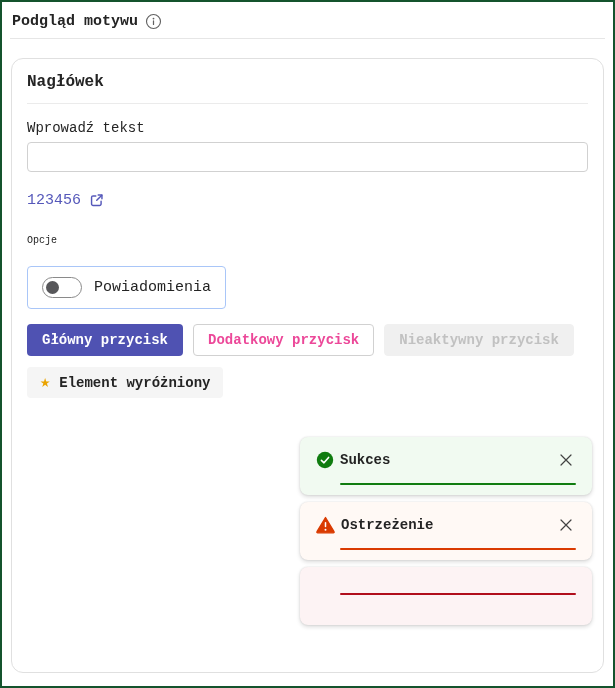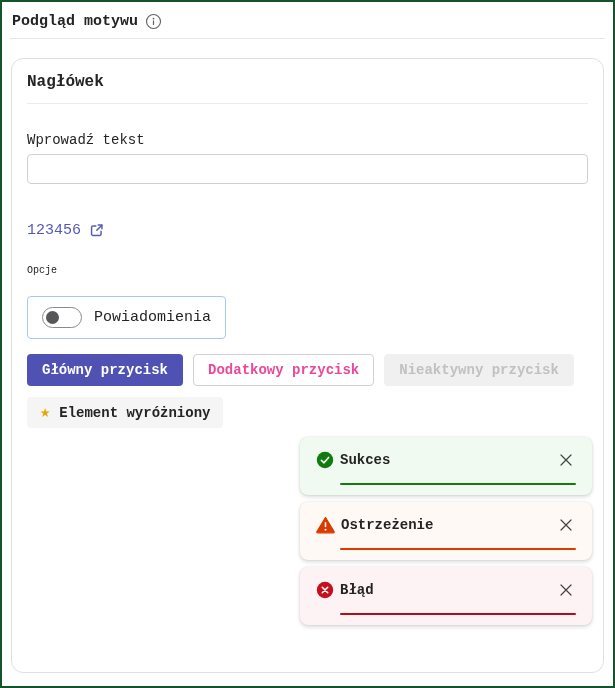--- a/index.html
+++ b/index.html
@@ -18,28 +18,28 @@
 
   .card {
     margin:19px 9px 0; height:615px; box-sizing:border-box;
     border:1px solid #e0e0e0; border-radius:12px;
     padding:14px 15px; position:relative;
   }
   .card-heading {
     font-size:16px; font-weight:700;
     padding-bottom:12px; border-bottom:1px solid #ebebeb;
   }
-  .field-label { margin-top:28px; font-size:14px; }
+  .field-label { margin-top:16px; font-size:14px; }
   .text-input {
     margin-top:6px; display:block; width:100%; height:30px; box-sizing:border-box;
     border:1px solid #d1d1d1; border-radius:4px; padding:0 8px;
     font:inherit; font-size:14px; outline:none;
   }
   .link-row {
-    margin-top:38px; display:inline-flex; align-items:center; gap:7px;
+    margin-top:20px; display:inline-flex; align-items:center; gap:7px;
     font-size:15px; cursor:pointer;
   }
   .options-label { margin-top:26px; font-size:10px; }
   .radio-row { margin-top:13px; display:flex; align-items:center; gap:20px; }
   .radio-item { display:flex; align-items:center; gap:10px; font-size:14.5px; cursor:pointer; }
   .radio {
     width:16px; height:16px; border-radius:50%;
     border:1px solid #616161; position:relative; flex:none;
   }
   .radio .dot { position:absolute; inset:3px; border-radius:50%; }
@@ -179,32 +179,18 @@
           <span class="toast-close">
             <svg width="20" height="20" viewBox="0 0 20 20" stroke="#424242" stroke-width="1.2" stroke-linecap="round">
               <path d="M5 5 L15 15 M15 5 L5 15"></path>
             </svg>
           </span>
         </div>
         <div class="toast-underline" style="background-color: rgb(218, 59, 1);"></div>
       </div>
 
       <div class="toast" style="background-color: rgb(253, 243, 244);">
-        <div class="toast-row">
-          <span class="toast-icon">
-            <svg width="18" height="18" viewBox="0 0 18 18">
-              <circle cx="9" cy="9" r="8.2" style="fill: rgb(197, 15, 31);"></circle>
-              <path d="M6.3 6.3 L11.7 11.7 M11.7 6.3 L6.3 11.7" stroke="#fff" stroke-width="1.6" stroke-linecap="round"></path>
-            </svg>
-          </span>
-          <span class="toast-title">Błąd</span>
-          <span class="toast-close">
-            <svg width="20" height="20" viewBox="0 0 20 20" stroke="#424242" stroke-width="1.2" stroke-linecap="round">
-              <path d="M5 5 L15 15 M15 5 L5 15"></path>
-            </svg>
-          </span>
-        </div>
         <div class="toast-underline" style="background-color: rgb(177, 14, 28);"></div>
       </div>
 
     </div>
   </div>
 </div>
 
 </body></html>

